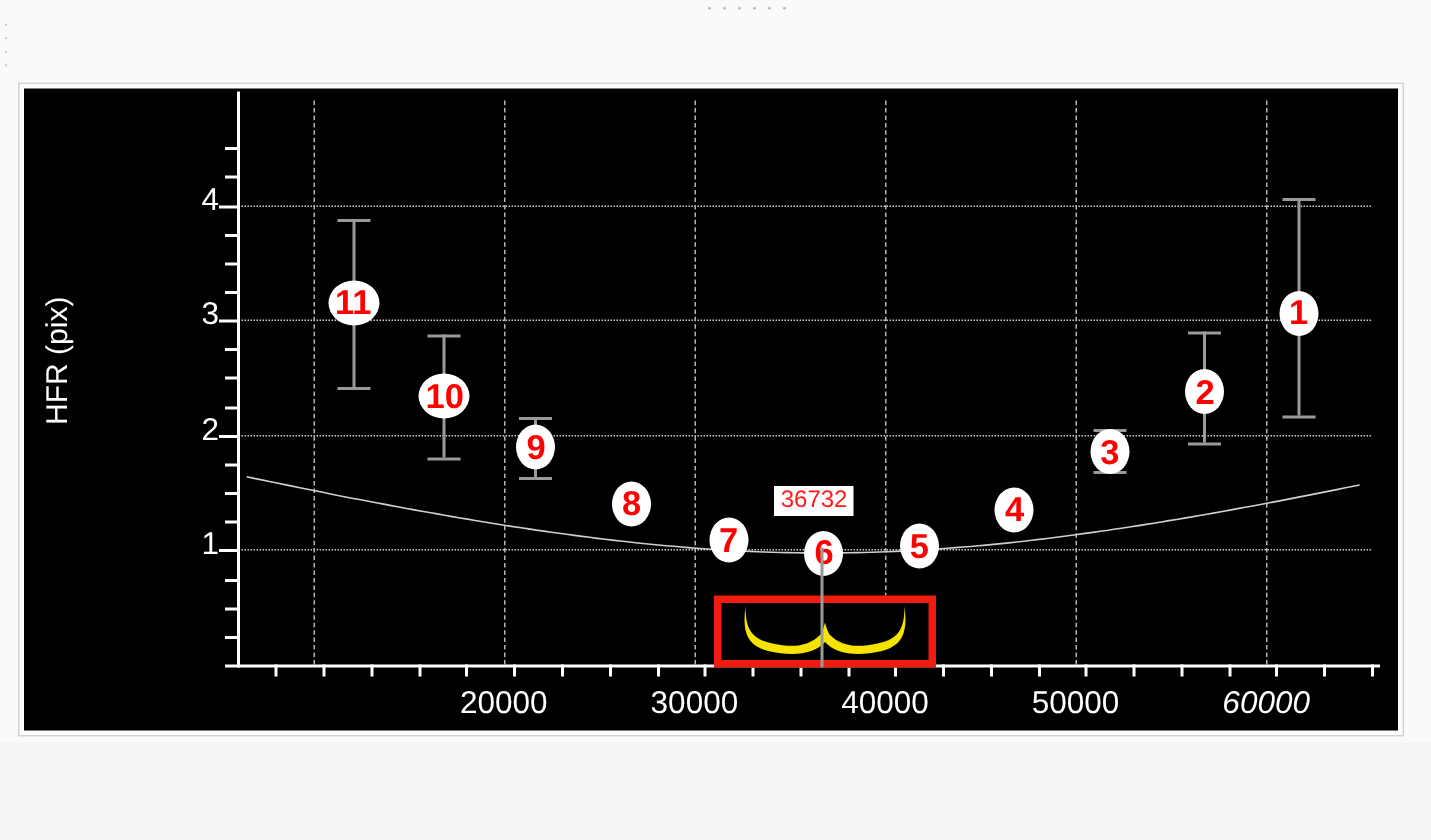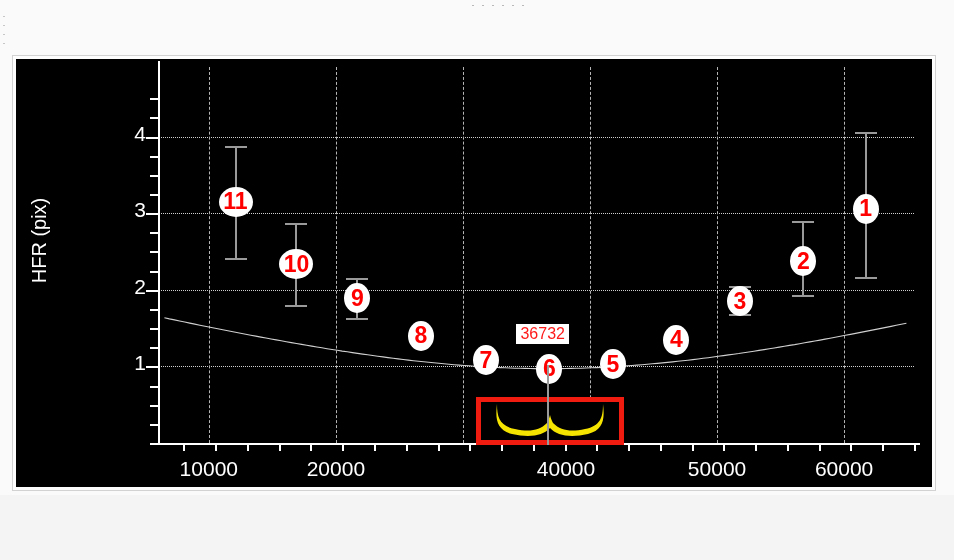--- a/index.html
+++ b/index.html
@@ -101,30 +101,30 @@
       <div class="plot" id="plot">
           <div class="gridline-h" style="left:142px;top:307.37662337662334px;width:756px;"></div>
           <div class="ytick-label" style="left:90px;top:292.37662337662334px;">1</div>
           <div class="gridline-h" style="left:142px;top:230.75324675324674px;width:756px;"></div>
           <div class="ytick-label" style="left:90px;top:215.75324675324674px;">2</div>
           <div class="gridline-h" style="left:142px;top:154.12987012987014px;width:756px;"></div>
           <div class="ytick-label" style="left:90px;top:139.12987012987014px;">3</div>
           <div class="gridline-h" style="left:142px;top:77.50649350649348px;width:756px;"></div>
           <div class="ytick-label" style="left:90px;top:62.506493506493484px;">4</div>
           <div class="gridline-v" style="left:192.8235294117647px;top:8px;height:376px;"></div>
-          <div class="xtick-label" style="left:132.8235294117647px;top:398px;">10000</div>
           <div class="gridline-v" style="left:319.88235294117646px;top:8px;height:376px;"></div>
           <div class="xtick-label" style="left:259.88235294117646px;top:398px;text-align:center;">20000</div>
           <div class="gridline-v" style="left:446.94117647058823px;top:8px;height:376px;"></div>
+          <div class="xtick-label" style="left:386.94117647058823px;top:398px;">30000</div>
           <div class="gridline-v" style="left:574px;top:8px;height:376px;"></div>
-          <div class="xtick-label" style="left:490px;top:398px;">40000</div>
+          <div class="xtick-label" style="left:514px;top:398px;">40000</div>
           <div class="gridline-v" style="left:701.0588235294118px;top:8px;height:376px;"></div>
           <div class="xtick-label" style="left:641.0588235294118px;top:398px;">50000</div>
           <div class="gridline-v" style="left:828.1176470588235px;top:8px;height:376px;"></div>
-          <div class="xtick-label" style="left:768.1176470588235px;top:398px;">60000</div>
+          <div class="xtick-label" style="left:768.1176470588235px;top:398px;font-style:italic;">60000</div>
           <div class="axis-line" style="left:142px;top:2px;width:2px;height:384px;"></div>
           <div class="axis-line" style="left:142px;top:384px;height:2px;width:762px;"></div>
           <div class="tick" style="left:134px;top:384px;height:2px;width:8px;"></div>
           <div class="tick" style="left:134px;top:364.84415584415586px;height:2px;width:8px;"></div>
           <div class="tick" style="left:134px;top:345.68831168831167px;height:2px;width:8px;"></div>
           <div class="tick" style="left:134px;top:326.53246753246754px;height:2px;width:8px;"></div>
           <div class="tick" style="left:130px;top:307.37662337662334px;height:2px;width:12px;"></div>
           <div class="tick" style="left:134px;top:288.2207792207792px;height:2px;width:8px;"></div>
           <div class="tick" style="left:134px;top:269.06493506493507px;height:2px;width:8px;"></div>
           <div class="tick" style="left:134px;top:249.9090909090909px;height:2px;width:8px;"></div>

